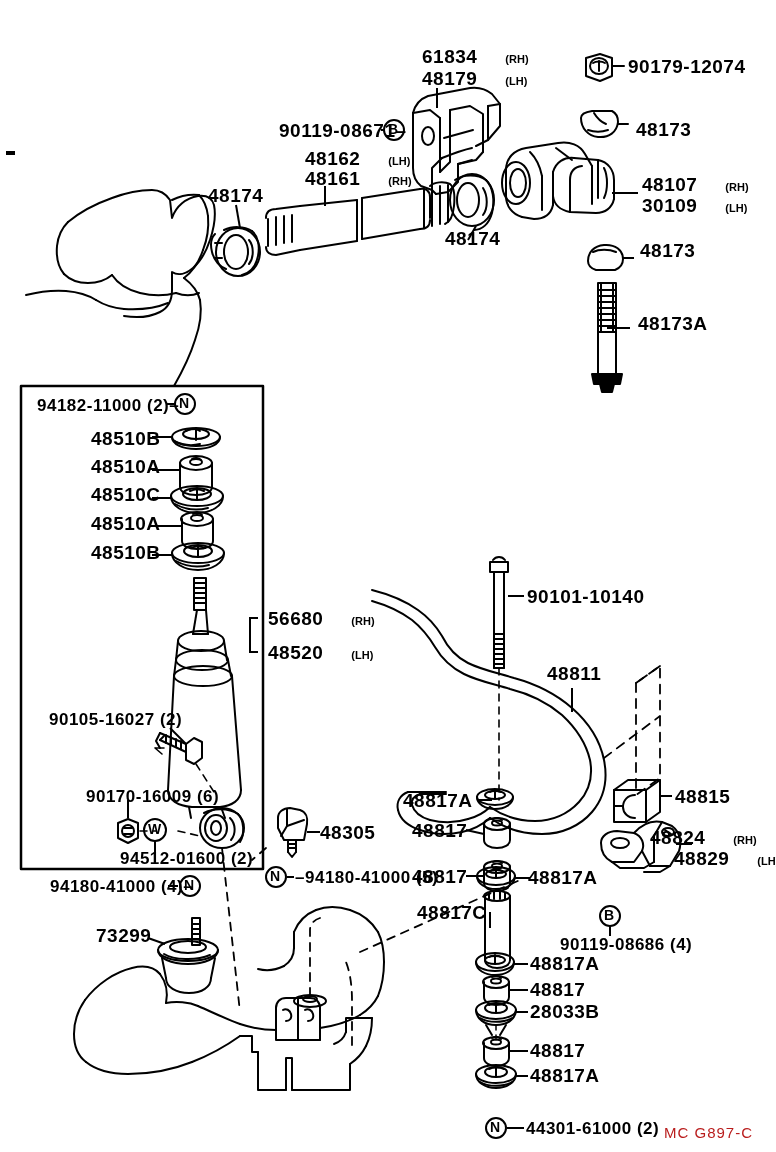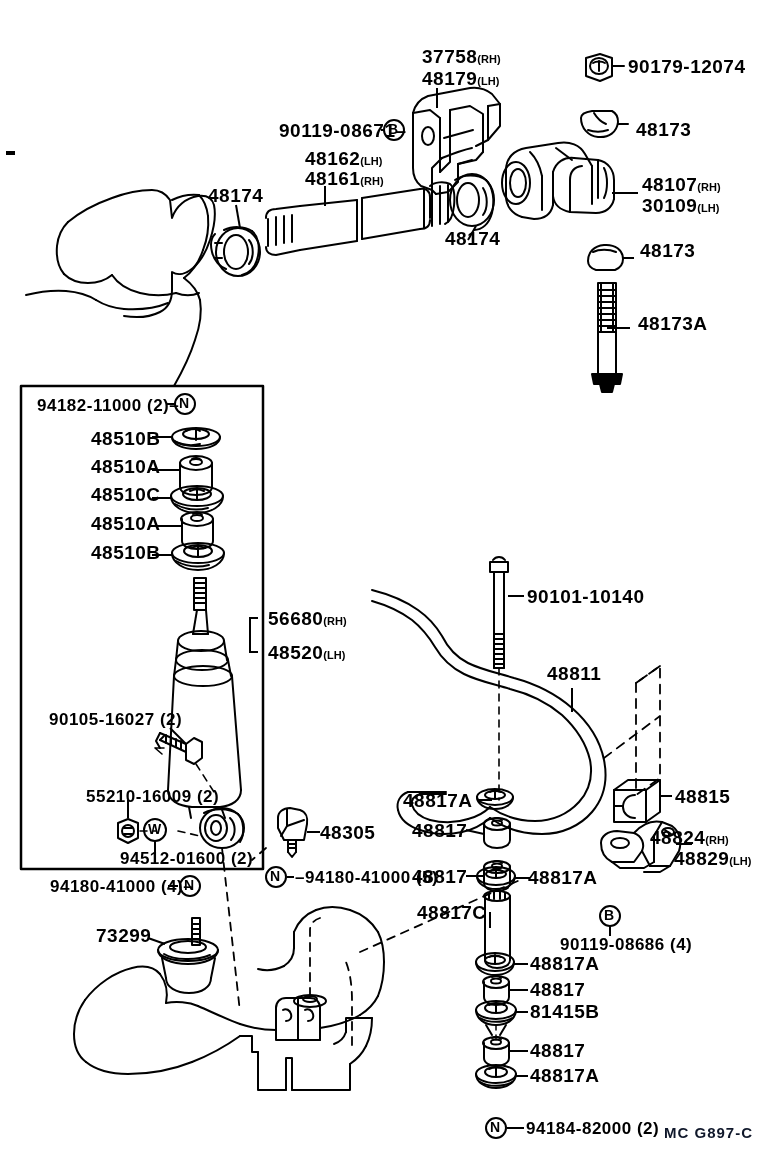--- a/index.html
+++ b/index.html
@@ -3,22 +3,22 @@
 <meta charset="utf-8">
 <style>
   html,body{margin:0;padding:0;background:#ffffff;}
   #page{position:relative;width:776px;height:1152px;background:#fff;
         font-family:"Liberation Sans",sans-serif;overflow:hidden;}
   #art{position:absolute;left:0;top:0;width:776px;height:1152px;}
   .lbl{position:absolute;white-space:nowrap;color:#000;font-weight:bold;
        font-family:"Liberation Sans",sans-serif;letter-spacing:.5px;}
   .p{font-size:19px;}
   .p2{font-size:17px;}
-  .sfx{font-size:11px;letter-spacing:0;font-weight:bold;}
-  .wm{position:absolute;font-size:15px;font-weight:bold;letter-spacing:1px;color:#0f172a;}
+  .sfx{font-size:11px;letter-spacing:0;font-weight:bold;margin-left:28px;}
+  .wm{position:absolute;font-size:15px;font-weight:normal;letter-spacing:1px;color:#b91c1c;}
 </style>
 </head>
 <body>
 
 <div id="page">
 
   <svg id="art" viewBox="0 0 776 1152" xmlns="http://www.w3.org/2000/svg">
     <g fill="none" stroke="#000" stroke-width="2" stroke-linejoin="round" stroke-linecap="round">
 
       <rect x="6" y="151" width="9" height="4" fill="#000" stroke="none"></rect>
@@ -612,21 +612,21 @@
 
   <div class="lbl" style="left:388px;top:121px;font-size:14px">B</div>
   <div class="lbl" style="left:179px;top:395px;font-size:14px">N</div>
   <div class="lbl" style="left:148px;top:821px;font-size:14px">W</div>
   <div class="lbl" style="left:184px;top:877px;font-size:14px">N</div>
   <div class="lbl" style="left:270px;top:868px;font-size:14px">N</div>
   <div class="lbl" style="left:604px;top:907px;font-size:14px">B</div>
   <div class="lbl" style="left:490px;top:1119px;font-size:14px">N</div>
 
   <div class="lbl p" style="left:422px;top:46px">
-    <span>37758</span><span class="sfx">(RH)</span>
+    <span>61834</span><span class="sfx">(RH)</span>
   </div>
   <div class="lbl p" style="left:422px;top:68px">
     <span>48179</span><span class="sfx">(LH)</span>
   </div>
 
   <div class="lbl p" style="left:628px;top:56px">90179-12074</div>
 
   <div class="lbl p" style="left:279px;top:120px">
     <span>90119-08671</span>–
   </div>
@@ -667,21 +667,21 @@
 
   <div class="lbl p" style="left:268px;top:608px">
     <span>56680</span><span class="sfx">(RH)</span>
   </div>
   <div class="lbl p" style="left:268px;top:642px">
     <span>48520</span><span class="sfx">(LH)</span>
   </div>
 
   <div class="lbl p2" style="left:49px;top:710px">90105-16027 (2)</div>
 
-  <div class="lbl p2" style="left:86px;top:787px">55210-16009 (2)</div>
+  <div class="lbl p2" style="left:86px;top:787px">90170-16009 (6)</div>
 
   <div class="lbl p2" style="left:120px;top:849px">94512-01600 (2)</div>
 
   <div class="lbl p2" style="left:50px;top:877px">
     <span>94180-41000 (4)</span>–
   </div>
 
   <div class="lbl p" style="left:320px;top:822px">48305</div>
 
   <div class="lbl p2" style="left:295px;top:868px">–<span>94180-41000 (5)</span></div>
@@ -707,21 +707,21 @@
   </div>
 
   <div class="lbl p" style="left:528px;top:867px">48817A</div>
 
   <div class="lbl p" style="left:417px;top:902px">48817C</div>
 
   <div class="lbl p2" style="left:560px;top:935px">90119-08686 (4)</div>
 
   <div class="lbl p" style="left:530px;top:953px">48817A</div>
   <div class="lbl p" style="left:530px;top:979px">48817</div>
-  <div class="lbl p" style="left:530px;top:1001px">81415B</div>
+  <div class="lbl p" style="left:530px;top:1001px">28033B</div>
   <div class="lbl p" style="left:530px;top:1040px">48817</div>
   <div class="lbl p" style="left:530px;top:1065px">48817A</div>
 
-  <div class="lbl p2" style="left:526px;top:1119px">94184-82000 (2)</div>
+  <div class="lbl p2" style="left:526px;top:1119px">44301-61000 (2)</div>
 
   <div class="wm" style="left:664px;top:1124px">MC G897-C</div>
 
 </div>
 
 </body></html>

